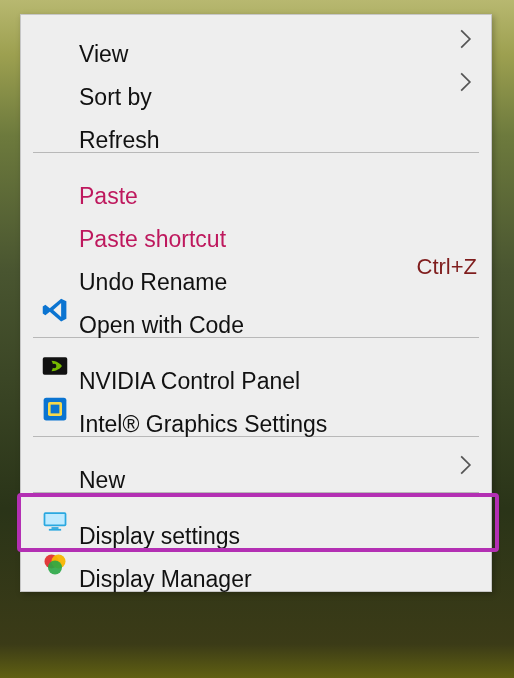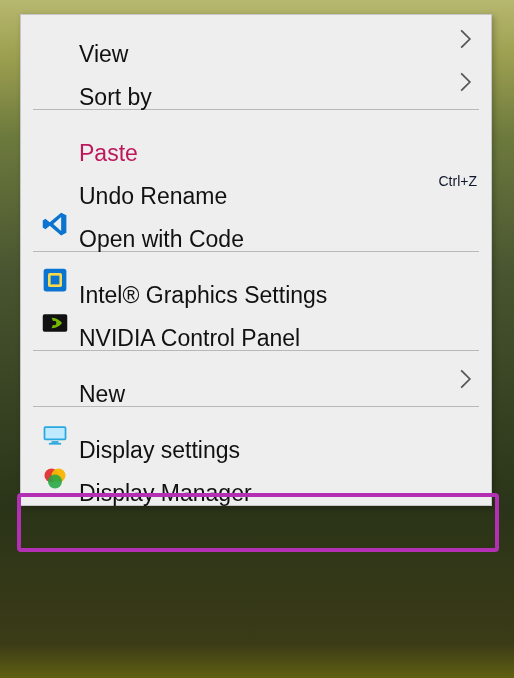--- a/index.html
+++ b/index.html
@@ -54,22 +54,22 @@
     justify-content: center;
     flex-shrink: 0;
   }
   .menu-item .label {
     flex: 1;
     white-space: nowrap;
     overflow: hidden;
     margin-top: 32px;
   }
   .menu-item .accel {
-    font-size: 14px;
-    color: #0f172a;
+    font-size: 22px;
+    color: #7f1d1d;
     margin-left: 10px;
   }
   .menu-item .chevron {
     width: 18px;
     text-align: right;
     color: #555;
   }
   .menu-item.disabled { color: #be185d; }
   .separator {
     height: 1px;
@@ -104,67 +104,75 @@
     <div class="menu-item">
       <span class="icon-slot"></span>
       <span class="label">Sort by</span>
       <span class="chevron">
         <svg width="13" height="22" viewBox="0 0 12 20">
             <path d="M2 2 L10 10 L2 18" fill="none" stroke="#555" stroke-width="1.6"></path>
           </svg>
       </span>
     </div>
 
+    <div class="menu-item">
+      <span class="icon-slot"></span>
+      <span class="label">Refresh</span>
+    </div>
 
     <div class="separator"></div>
 
     <div class="menu-item disabled">
       <span class="icon-slot"></span>
       <span class="label">Paste</span>
     </div>
 
+    <div class="menu-item disabled">
+      <span class="icon-slot"></span>
+      <span class="label">Paste shortcut</span>
+    </div>
 
     <div class="menu-item">
       <span class="icon-slot"></span>
       <span class="label">Undo Rename</span>
       <span class="accel">Ctrl+Z</span>
     </div>
 
     <div class="menu-item">
       <span class="icon-slot">
         <svg width="28" height="28" viewBox="0 0 32 32">
           <path d="M23 3 L29 6 L29 26 L23 29 L10 18 L5 22 L2 20 L2 12 L5 10 L10 14 Z" fill="#0b74d1"></path>
           <path d="M23 8 L23 24 L14 16 Z" fill="#eeeeee"></path>
         </svg>
       </span>
       <span class="label">Open with Code</span>
     </div>
 
     <div class="separator"></div>
+
+    <div class="menu-item">
+      <span class="icon-slot">
+        <svg width="28" height="28" viewBox="0 0 32 32">
+          <rect x="2" y="6" width="28" height="20" rx="2" fill="#111"></rect>
+          <path d="M12 10 C20 10 24 16 24 16 C24 16 20 22 12 22 C12 22 16 16 12 10 Z" fill="#76b900"></path>
+          <circle cx="15" cy="16" r="2.6" fill="#111"></circle>
+        </svg>
+      </span>
+      <span class="label">NVIDIA Control Panel</span>
+    </div>
 
     <div class="menu-item">
       <span class="icon-slot">
         <svg width="28" height="28" viewBox="0 0 32 32">
           <rect x="3" y="3" width="26" height="26" rx="3" fill="#0b74d1"></rect>
           <rect x="8" y="8" width="16" height="16" rx="2" fill="#f7d94c"></rect>
           <rect x="11" y="11" width="10" height="10" fill="#0b74d1"></rect>
         </svg>
       </span>
       <span class="label">Intel® Graphics Settings</span>
-    </div>
-
-    <div class="menu-item">
-      <span class="icon-slot">
-        <svg width="28" height="28" viewBox="0 0 32 32">
-          <rect x="2" y="6" width="28" height="20" rx="2" fill="#111"></rect>
-          <path d="M12 10 C20 10 24 16 24 16 C24 16 20 22 12 22 C12 22 16 16 12 10 Z" fill="#76b900"></path>
-          <circle cx="15" cy="16" r="2.6" fill="#111"></circle>
-        </svg>
-      </span>
-      <span class="label">NVIDIA Control Panel</span>
     </div>
 
     <div class="separator"></div>
 
     <div class="menu-item">
       <span class="icon-slot"></span>
       <span class="label">New</span>
       <span class="chevron">
         <svg width="13" height="22" viewBox="0 0 12 20">
             <path d="M2 2 L10 10 L2 18" fill="none" stroke="#555" stroke-width="1.6"></path>

